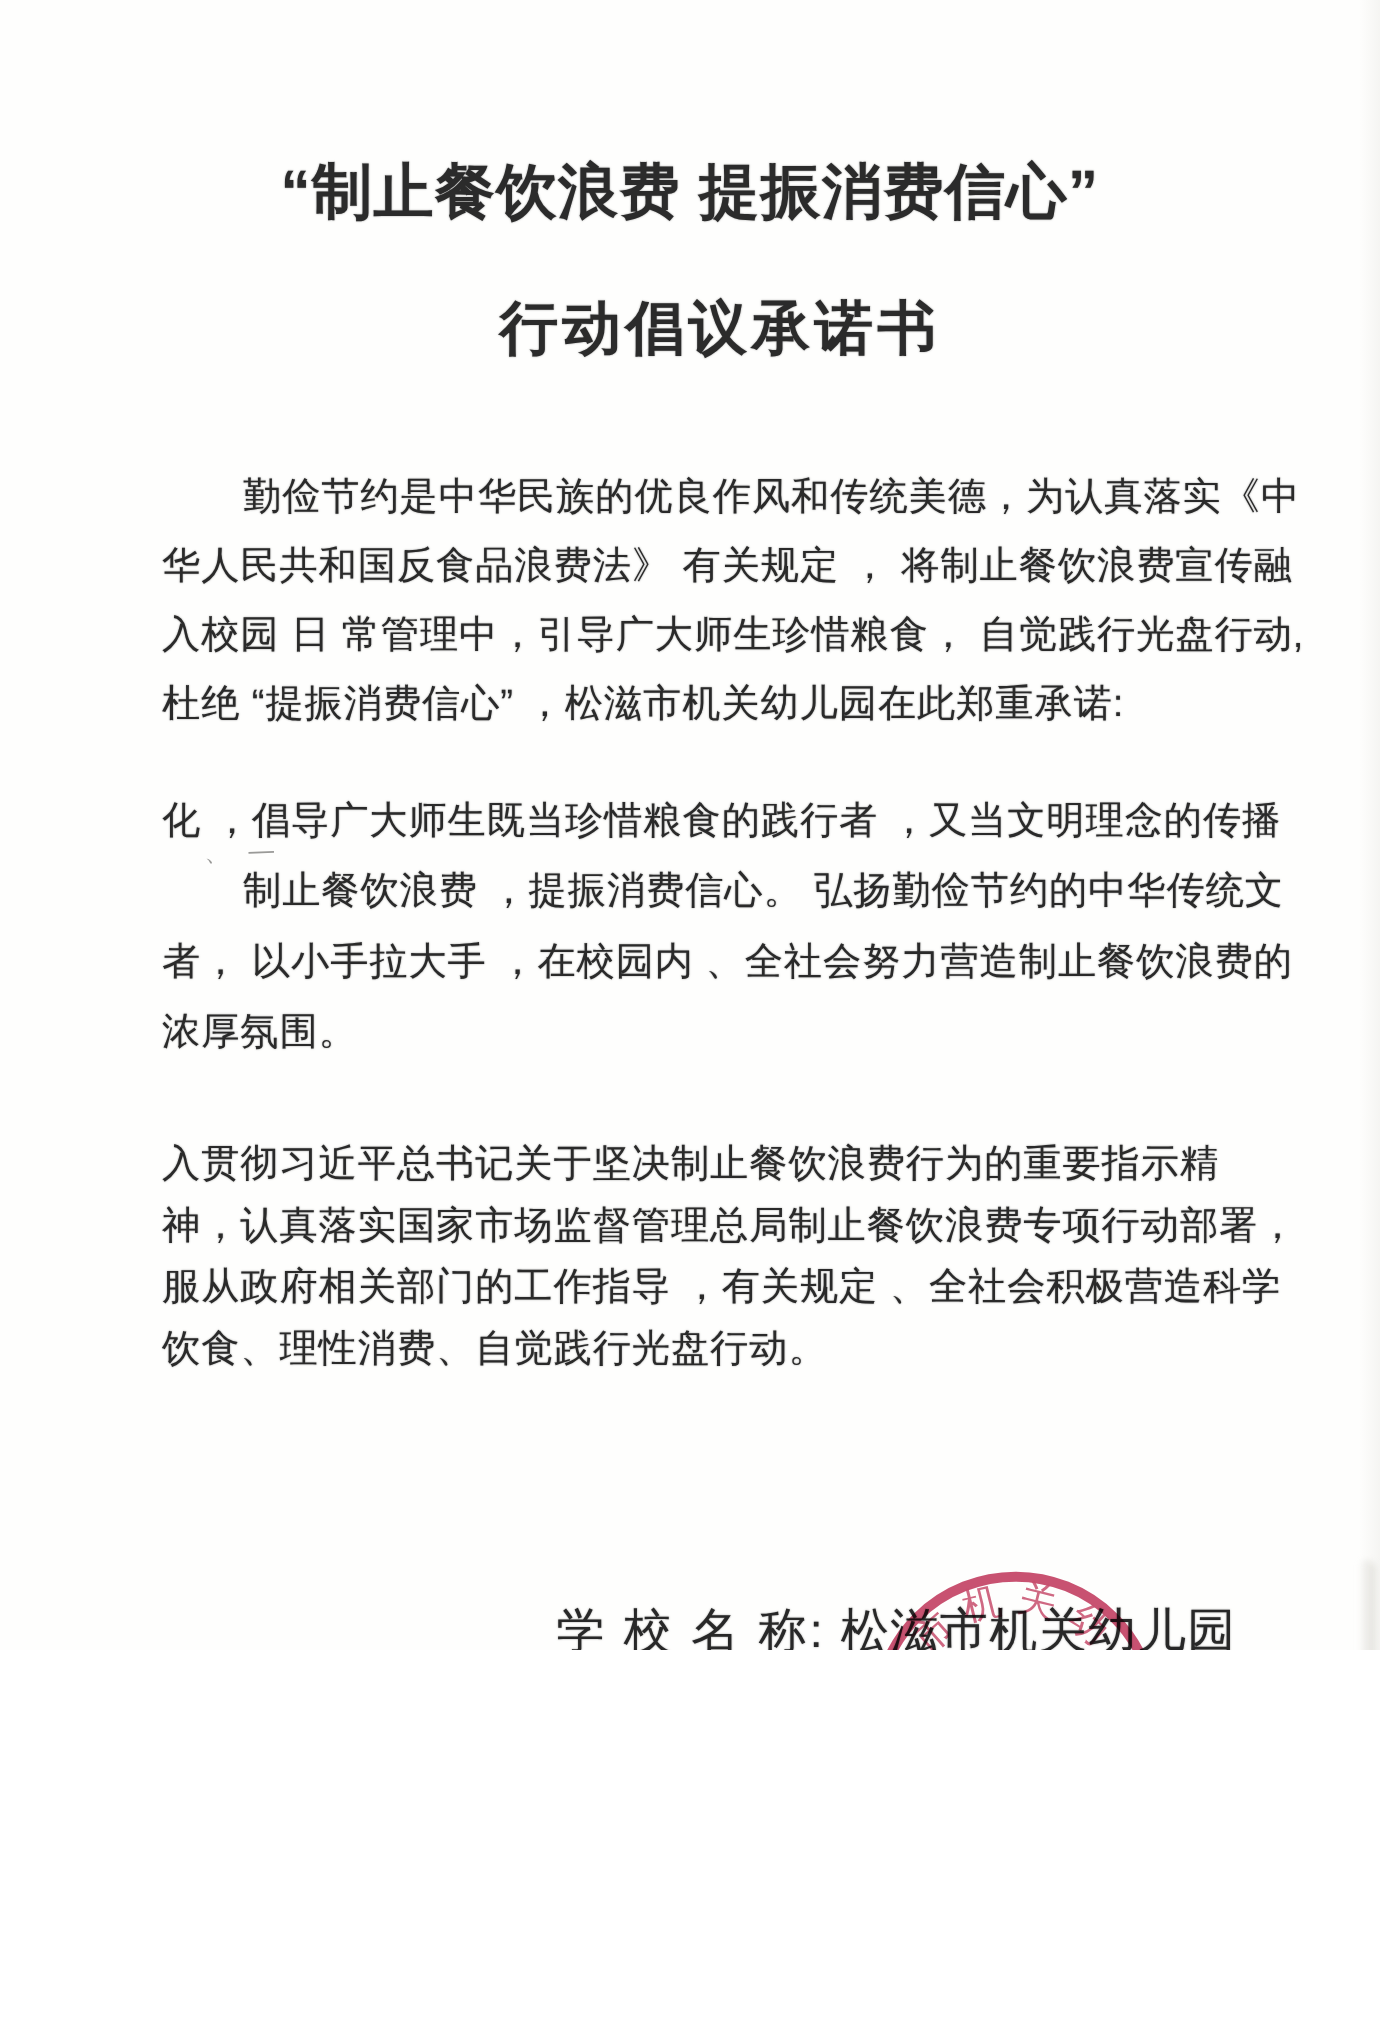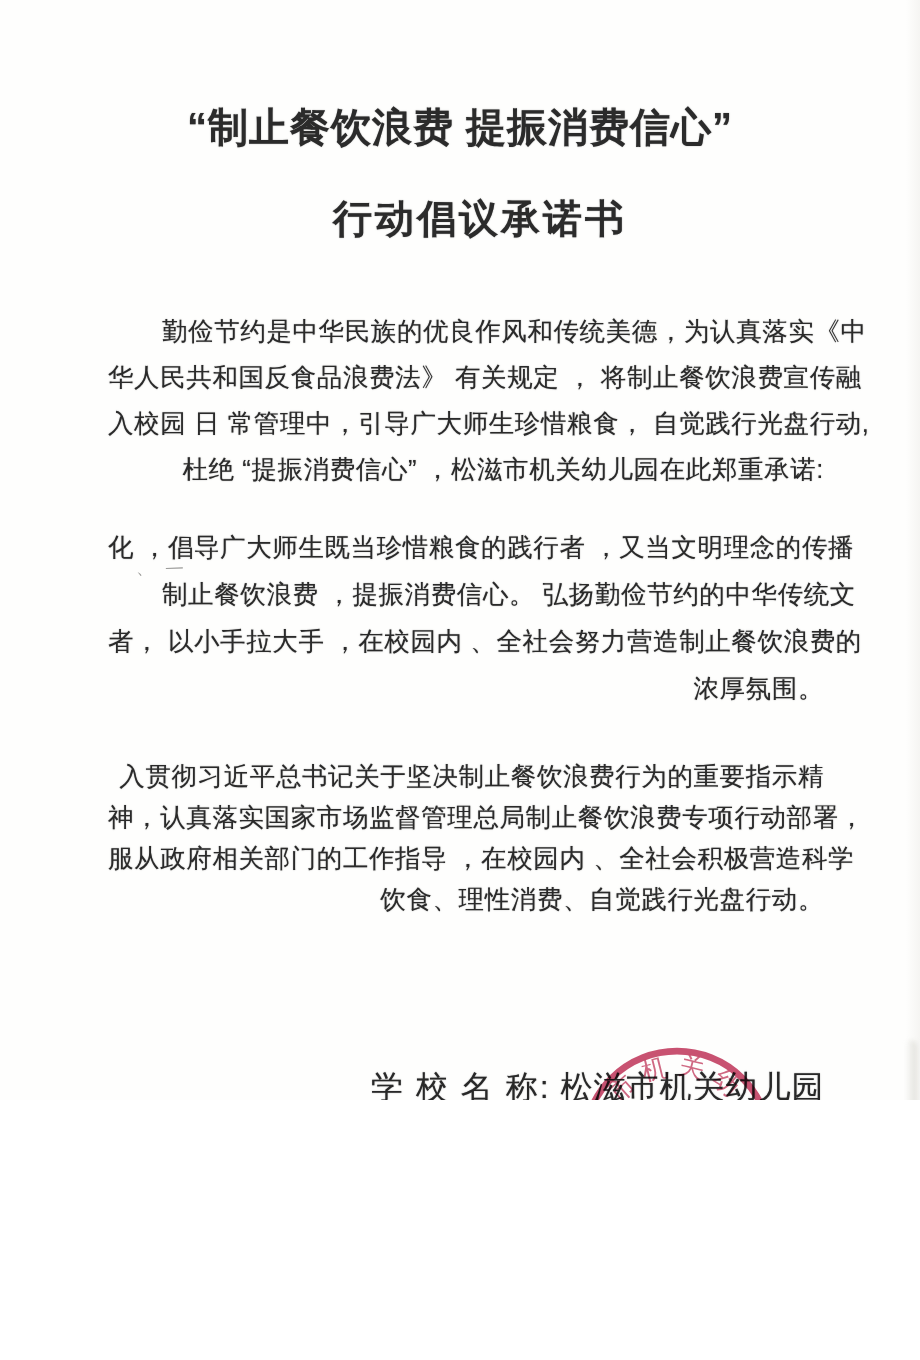--- a/index.html
+++ b/index.html
@@ -32,21 +32,21 @@
     color:#2b2b2b;
   }
   .title2{
     position:absolute;top:192px;left:20px;width:920px;
     text-align:center;
     font-size:39px;font-weight:600;letter-spacing:3px;
     color:#2b2b2b;
   }
   .para{
     position:absolute;left:108px;width:716px;
-    font-size:25.5px;letter-spacing:0.6px;color:#2a2a2a;text-align:right;
+    font-size:25.5px;letter-spacing:0.6px;color:#2a2a2a;
   }
   .para .bline{white-space:nowrap;}
   #para1{top:308px;} #para1 .bline{line-height:46px;}
   #para2{top:524px;} #para2 .bline{line-height:47px;}
   #para3{top:756px;} #para3 .bline{line-height:41px;}
   .indent{text-indent:54px;}
   .stray-mark{
     position:absolute;left:136px;top:556px;
     font-size:17px;color:#9a9a98;letter-spacing:4px;
     transform:rotate(-2deg);
@@ -98,21 +98,21 @@
   <div id="para2" class="para">
     <div class="bline t-blur">化 ，倡导广大师生既当珍惜粮食的践行者 ，又当文明理念的传播</div>
     <div class="bline indent t-blur">制止餐饮浪费 ，提振消费信心。 弘扬勤俭节约的中华传统文</div>
     <div class="bline t-blur">者，  以小手拉大手 ，在校园内 、全社会努力营造制止餐饮浪费的</div>
     <div class="bline t-blur">浓厚氛围。</div>
   </div>
 
   <div id="para3" class="para">
     <div class="bline t-blur">入贯彻习近平总书记关于坚决制止餐饮浪费行为的重要指示精</div>
     <div class="bline t-blur">神，认真落实国家市场监督管理总局制止餐饮浪费专项行动部署，</div>
-    <div class="bline t-blur">服从政府相关部门的工作指导 ，在校园内 、全社会积极营造科学</div>
+    <div class="bline t-blur">服从政府相关部门的工作指导 ，有关规定 、全社会积极营造科学</div>
     <div class="bline t-blur">饮食、理性消费、自觉践行光盘行动。</div>
   </div>
 
   <div class="school-line t-blur">
     <span class="label">学 校 名 称:</span><span>松滋市机关幼儿园</span>
   </div>
 
   <div class="principal-line t-blur">学校负责人签字（盖章）：</div>
 
   <div class="sig-underline"></div>

